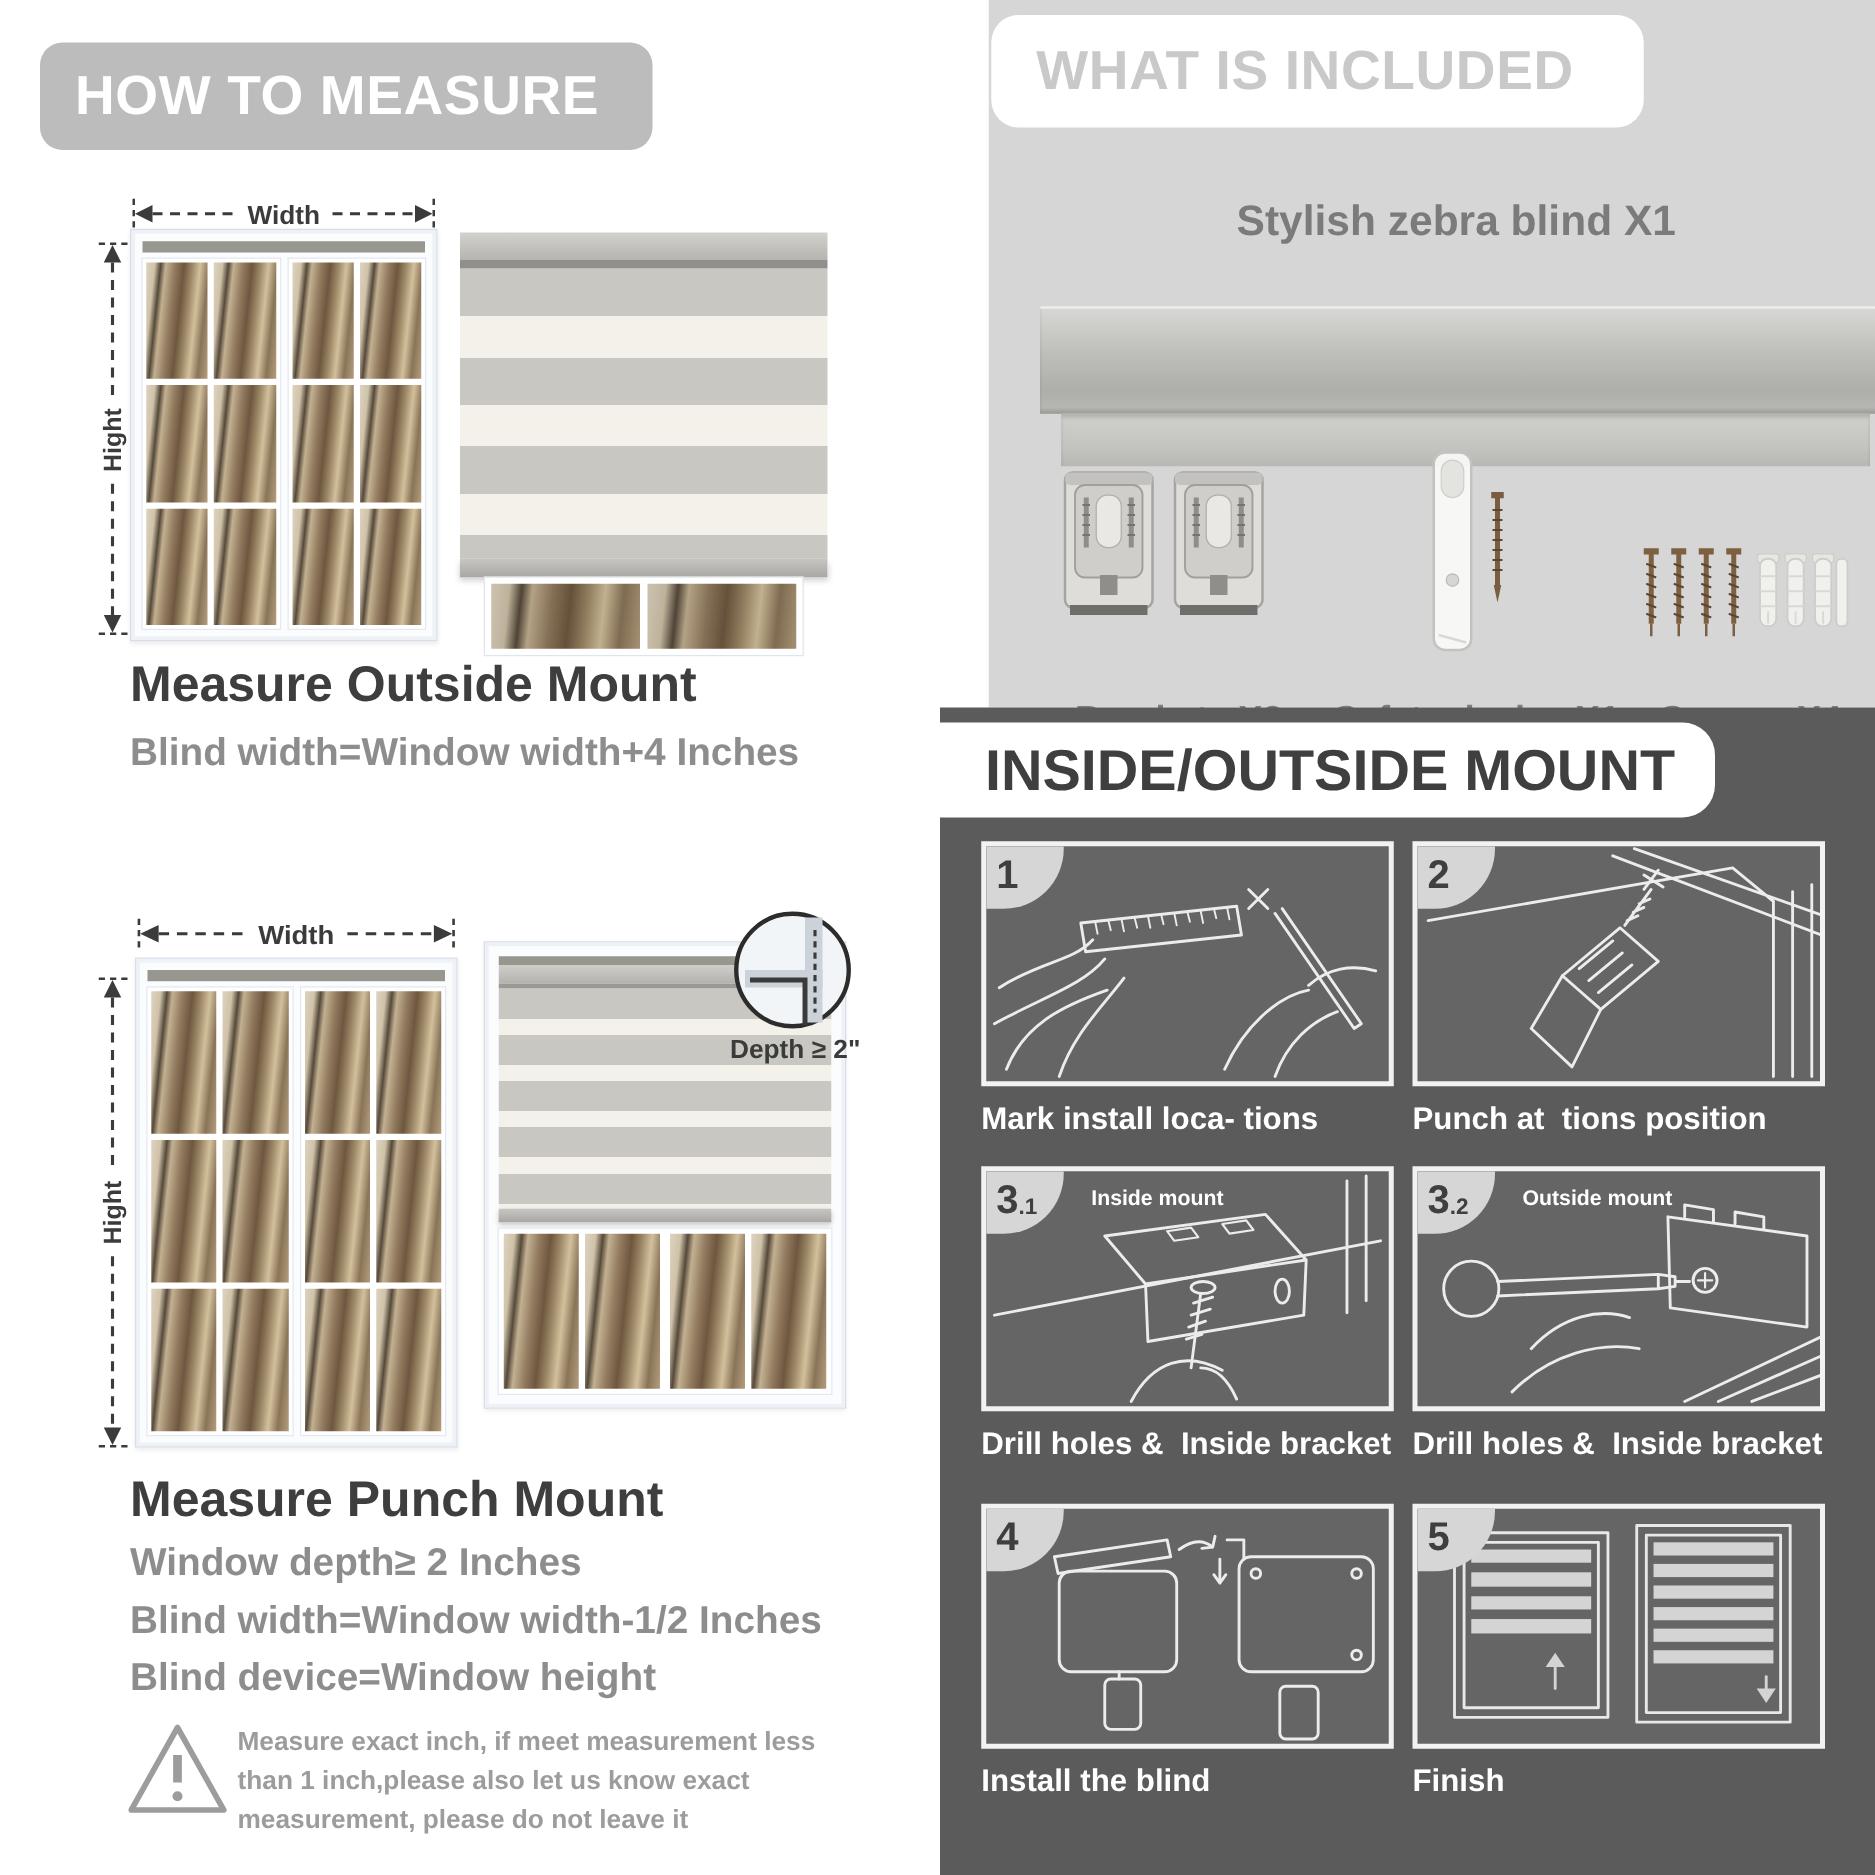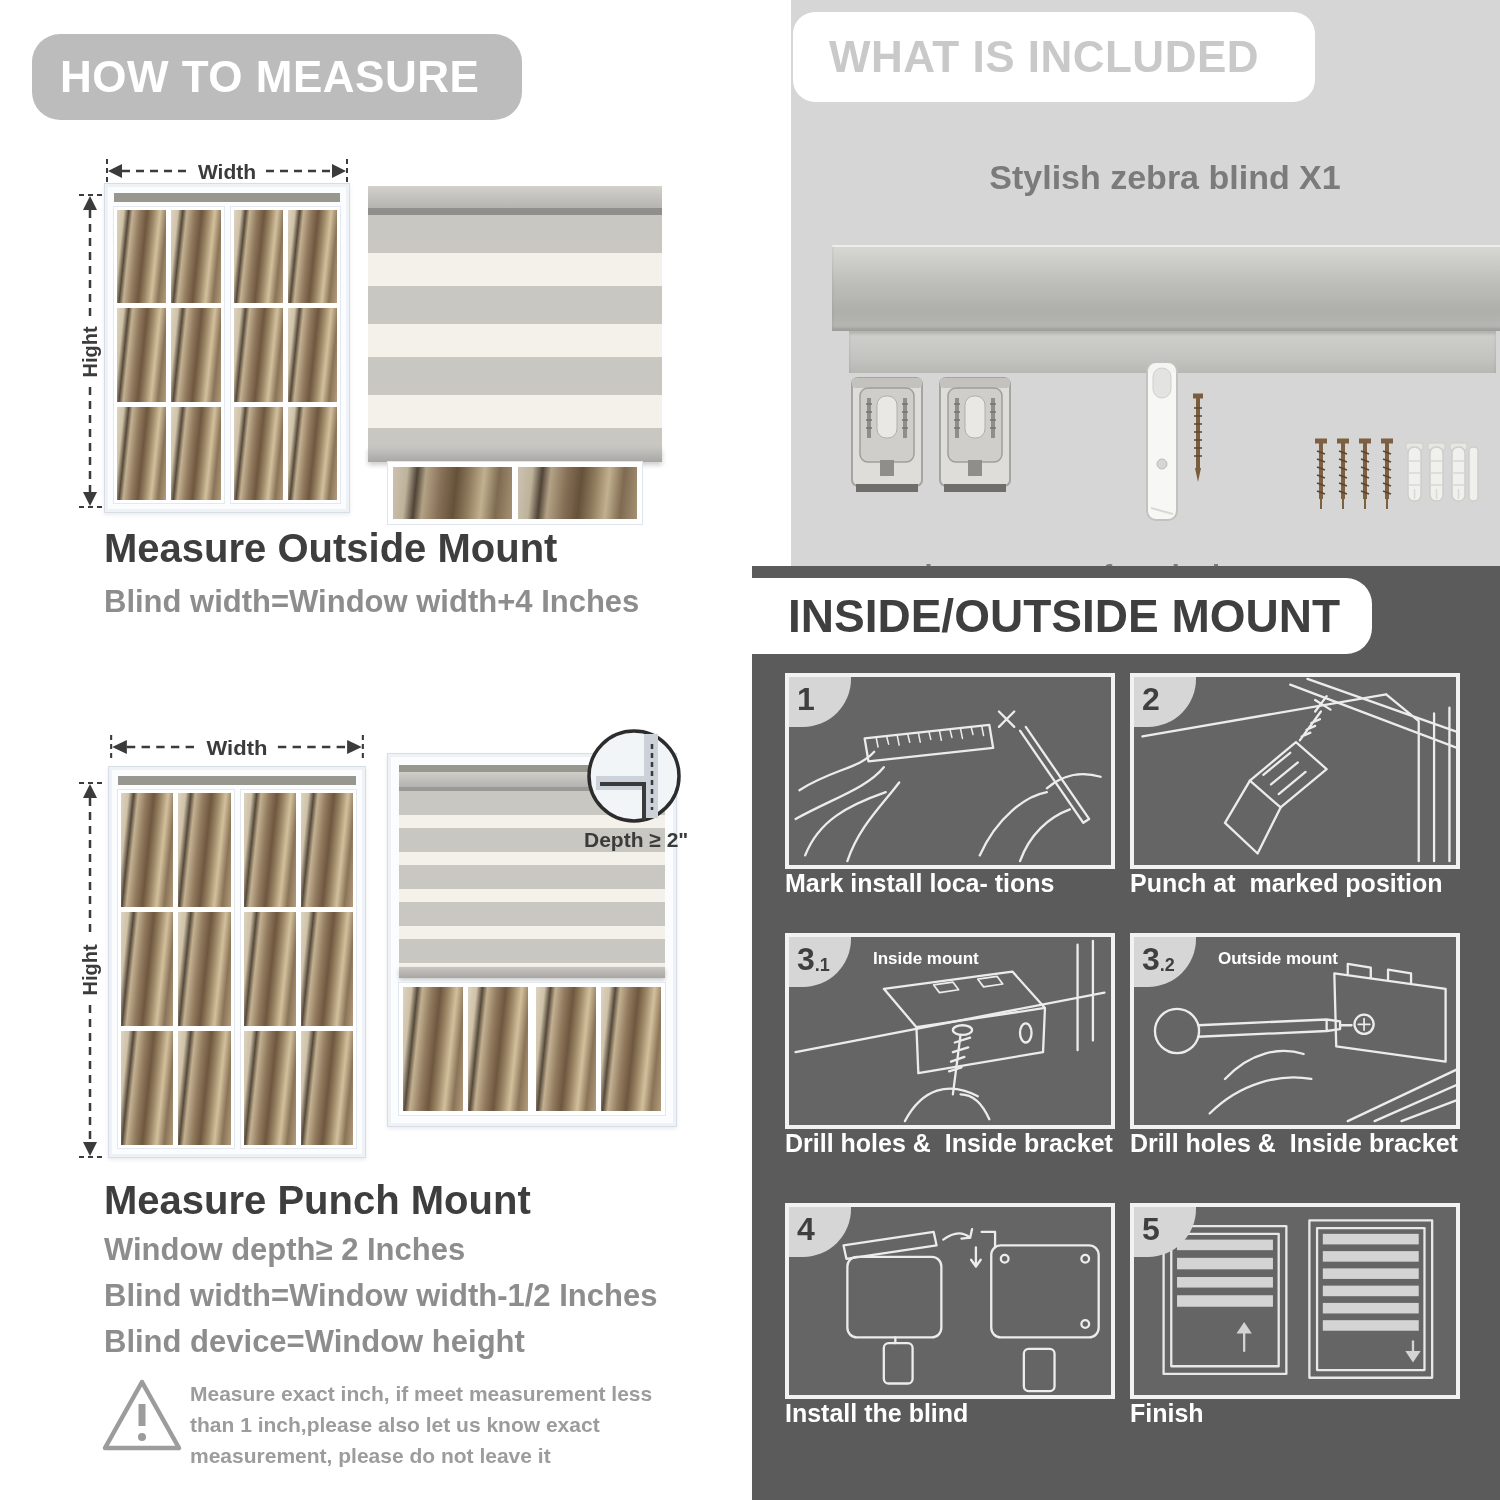--- a/index.html
+++ b/index.html
@@ -1,20 +1,20 @@
 <!DOCTYPE html>
 <html><head>
 <meta charset="utf-8">
 <style>
   html,body{margin:0;padding:0;background:#fff;}
   .page{position:relative;width:1500px;height:1500px;background:#fff;overflow:hidden;
         font-family:"Liberation Sans",sans-serif;color:#3e3e3e;}
   .abs{position:absolute;}
   
-  .pill-left{left:32px;top:34px;width:490px;height:86px;background:#bcbcbc;border-radius:28px;
+  .pill-left{left:32px;top:34px;width:490px;height:86px;background:#bcbcbc;border-radius:18px;
              color:#fff;font-size:44px;font-weight:bold;line-height:86px;padding-left:28px;
              box-sizing:border-box;letter-spacing:.5px;}
   .sec-title{font-size:40px;font-weight:bold;color:#3e3e3e;}
   .sec-line{font-size:31px;font-weight:bold;color:#8d8d8d;text-align:right;}
   .diagram{position:absolute;}
   
   .win{position:absolute;background:#fbfcfe;border:1px solid #d8dee8;padding:9px;box-sizing:border-box;
        box-shadow:inset 0 0 0 3px #eef1f6, 0 2px 4px rgba(0,0,0,.08);}
   .lintel{height:9px;background:#97978f;margin-bottom:5px;}
   .doors{display:flex;gap:7px;height:calc(100% - 14px);}
@@ -63,21 +63,21 @@
               box-sizing:border-box;}
   .step{position:absolute;width:330px;}
   .step .box{position:relative;height:196px;background:#656565;border:4px solid #f2f2f2;
              box-sizing:border-box;overflow:hidden;}
   .step svg.art{position:absolute;left:0;top:0;width:100%;height:100%;}
   .badge{position:absolute;top:0;left:0;min-width:40px;height:44px;background:#d6d6d6;
          border-radius:0 0 48px 0;padding:0 14px 6px 8px;display:flex;align-items:center;color:#3f3f3f;}
   .badge .num{font-size:32px;font-weight:bold;}
   .badge .sub{font-size:18px;font-weight:bold;margin-top:12px;}
   .step-title{position:absolute;left:84px;top:12px;font-size:17px;font-weight:bold;color:#fff;}
-  .cap{margin-top:0;font-size:25px;font-weight:bold;color:#fff;white-space:pre-wrap;}
+  .cap{margin-top:12px;font-size:25px;font-weight:bold;color:#fff;white-space:pre-wrap;}
   svg text{font-family:"Liberation Sans",sans-serif;}
 </style>
 </head>
 <body>
 
 <div class="page">
 
   <div class="abs pill-left">HOW TO MEASURE</div>
 
   <div class="diagram" style="left:62px;top:148px;width:640px;height:380px">
@@ -327,21 +327,21 @@
           <path d="M160,8 L334,74 M178,2 L336,58 M6,62 L260,18 M260,18 L294,46 M294,46 L294,192 M310,38 L310,192 M326,32 L326,192"></path>
           <path d="M170,66 L192,36 M172,62 l9,-4 M177,55 l9,-4 M182,48 l9,-4 M186,24 l16,10 M198,20 l-12,16"></path>
           <path d="M118,108 L166,68 L198,96 L150,136 Z M132,102 l28,-23 M140,112 l28,-23 M148,122 l28,-23"></path>
           <path d="M150,136 L126,184 M118,108 L92,152 M92,152 L126,184"></path>
         </svg>
         <div class="badge">
           <span class="num">2</span>
             <span class="sub"></span>
         </div>
       </div>
-      <div class="cap">Punch at  marked position</div>
+      <div class="cap">Punch at  tions position</div>
     </div>
 
     <div class="step" style="left:33px;top:367px">
       <div class="box">
         <svg class="art" viewBox="0 0 330 196" fill="none" stroke="#ececec" stroke-width="2.4" stroke-linecap="round" stroke-linejoin="round">
           <path d="M4,120 L326,58 M298,8 L298,118 M314,4 L314,108"></path>
           <path d="M96,54 L230,36 L264,74 L130,94 Z M130,94 L264,74 L262,120 L132,142 Z"></path>
           <path d="M148,50 l20,-3 l6,8 l-20,3 Z M194,44 l20,-3 l6,8 l-20,3 Z" stroke-width="1.8"></path>
           <ellipse cx="244" cy="100" rx="6" ry="10"></ellipse>
           <ellipse cx="178" cy="97" rx="10" ry="5"></ellipse>

